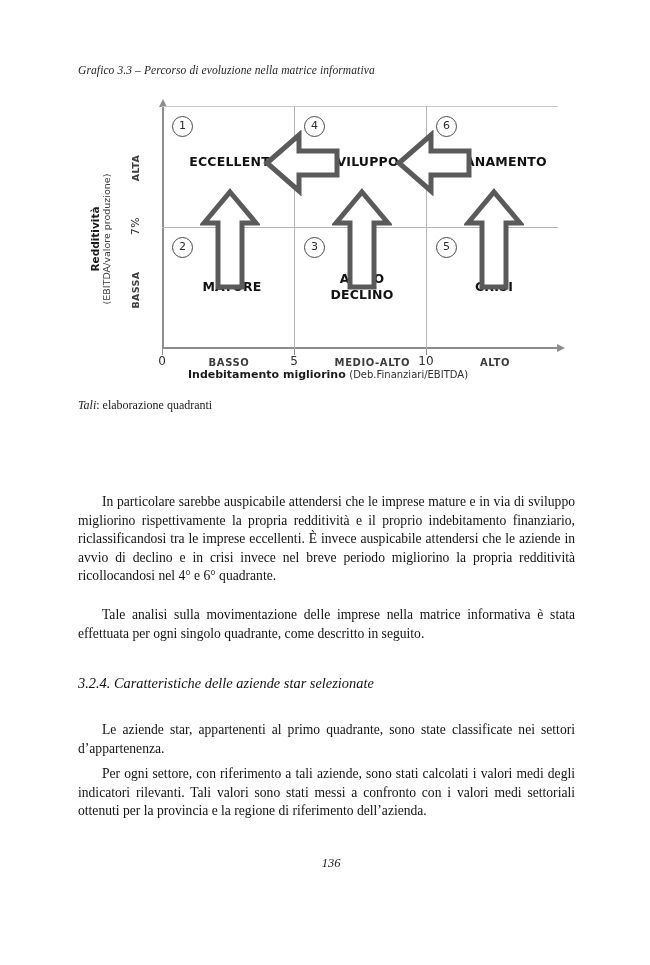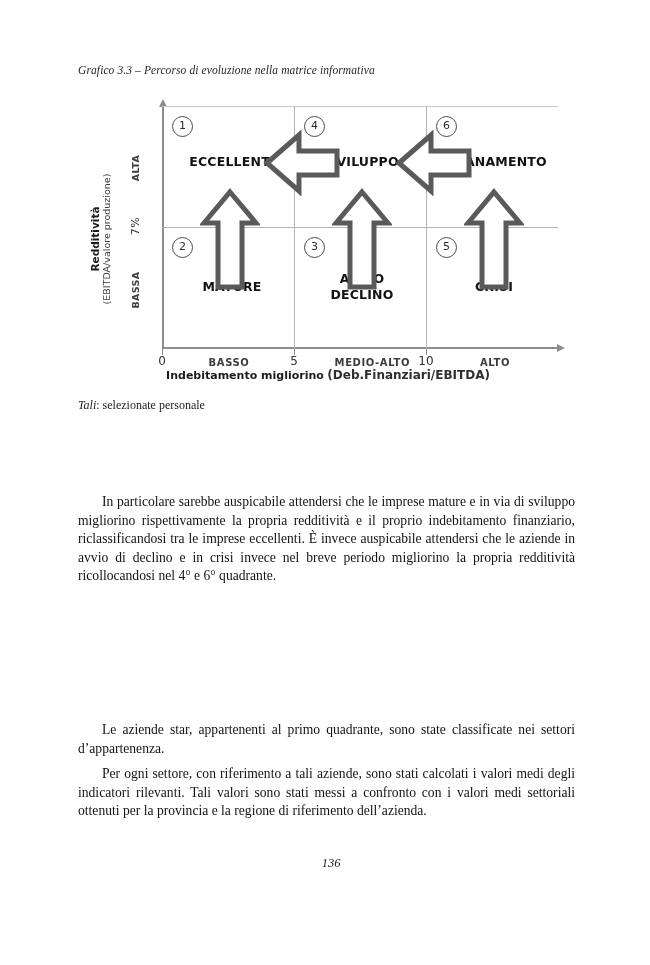--- a/index.html
+++ b/index.html
@@ -200,21 +200,21 @@
   .xtitle {
     position: absolute;
     left: 0; top: 272px;
     width: 500px;
     text-align: center;
     font-family: "DejaVu Sans", sans-serif;
     font-size: 11px;
     color: #1b1b1b;
   }
   .xtitle b { font-weight: bold; }
-  .xtitle span.sub { font-weight: bold; font-size: 12px; color: #2f2f2f; }
+  .xtitle span.sub { font-weight: normal; font-size: 10px; color: #2f2f2f; }
 
   
   .fonte {
     position: absolute;
     left: 78px;
     top: 398px;
     font-size: 12px;
     color: #1a1a1a;
   }
   .fonte i { font-style: italic; }
@@ -341,28 +341,32 @@
     <div class="xtick cat" style="left:232px; top:261px; width:100px;text-align:right;">MEDIO-ALTO</div>
     <div class="xtick cat" style="left:372px; top:261px; width:90px;">ALTO</div>
 
     <div class="xtitle">
       <b>Indebitamento migliorino</b>
       <span class="sub">(Deb.Finanziari/EBITDA)</span>
     </div>
 
   </div>
 
-  <div class="fonte"><i>Tali</i><span>: selezionate personale</span></div>
+  <div class="fonte"><i>Tali</i><span>: elaborazione quadranti</span></div>
 
 
   <div class="body-block" style="top:493px;">
     <p>In particolare sarebbe auspicabile attendersi che le imprese mature e in via di sviluppo migliorino rispettivamente la propria redditività e il proprio indebitamento finanziario, riclassificandosi tra le imprese eccellenti. È invece auspicabile attendersi che le aziende in avvio di declino e in crisi invece nel breve periodo migliorino la propria redditività ricollocandosi nel 4° e 6° quadrante.</p>
   </div>
 
-
+  <div class="body-block" style="top:606px;">
+    <p>Tale analisi sulla movimentazione delle imprese nella matrice informativa è stata effettuata per ogni singolo quadrante, come descritto in seguito.</p>
+  </div>
+
+  <div class="sec-head">3.2.4. Caratteristiche delle aziende star selezionate</div>
 
   <div class="body-block" style="top:765px;">
     <p>Per ogni settore, con riferimento a tali aziende, sono stati calcolati i valori medi degli indicatori rilevanti. Tali valori sono stati messi a confronto con i valori medi settoriali ottenuti per la provincia e la regione di riferimento dell’azienda.</p>
   </div>
 
   <div class="body-block" style="top:721px;">
     <p>Le aziende star, appartenenti al primo quadrante, sono state classificate nei settori d’appartenenza.</p>
   </div>
 
   <div class="pageno">136</div>

